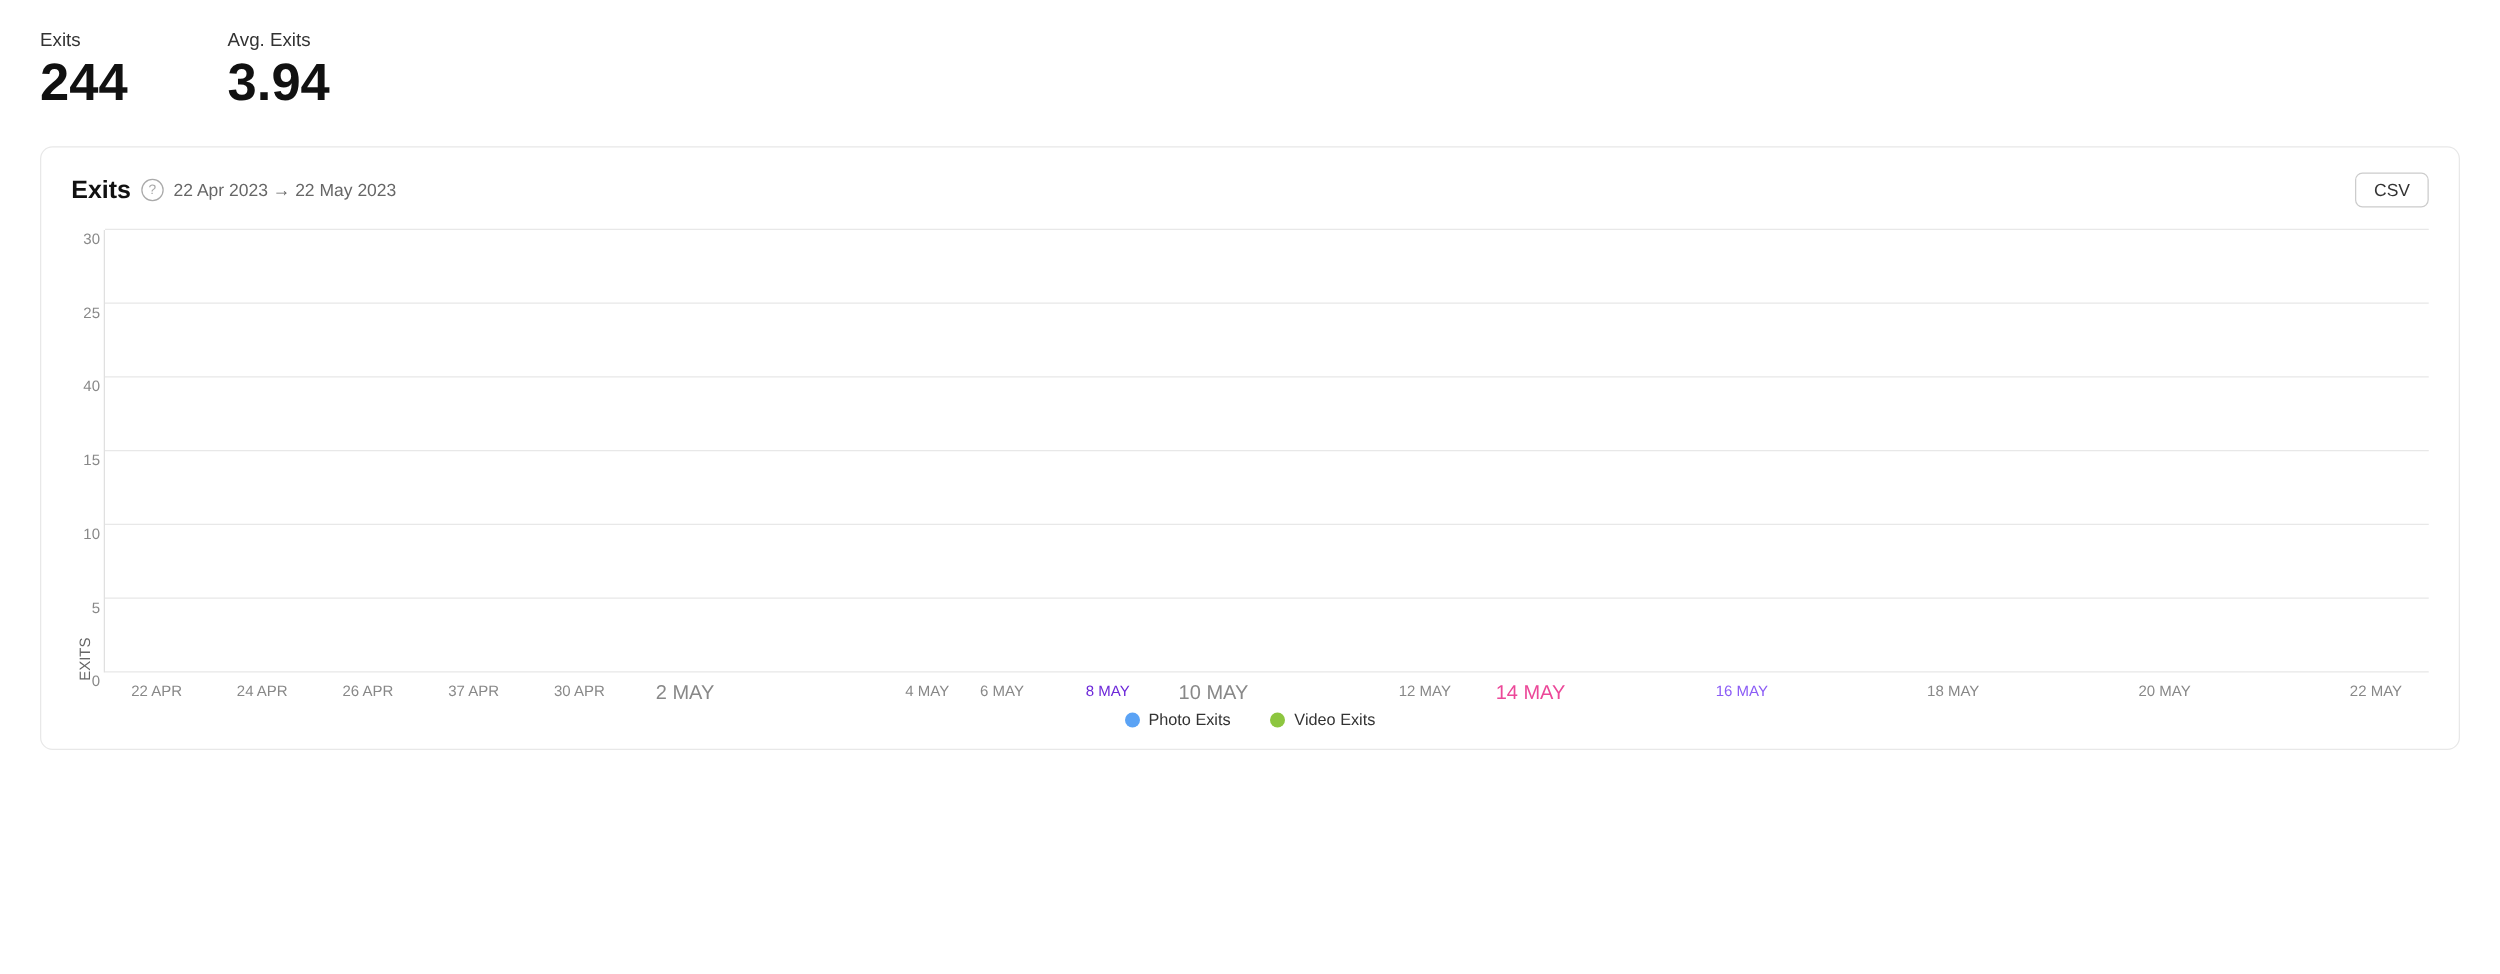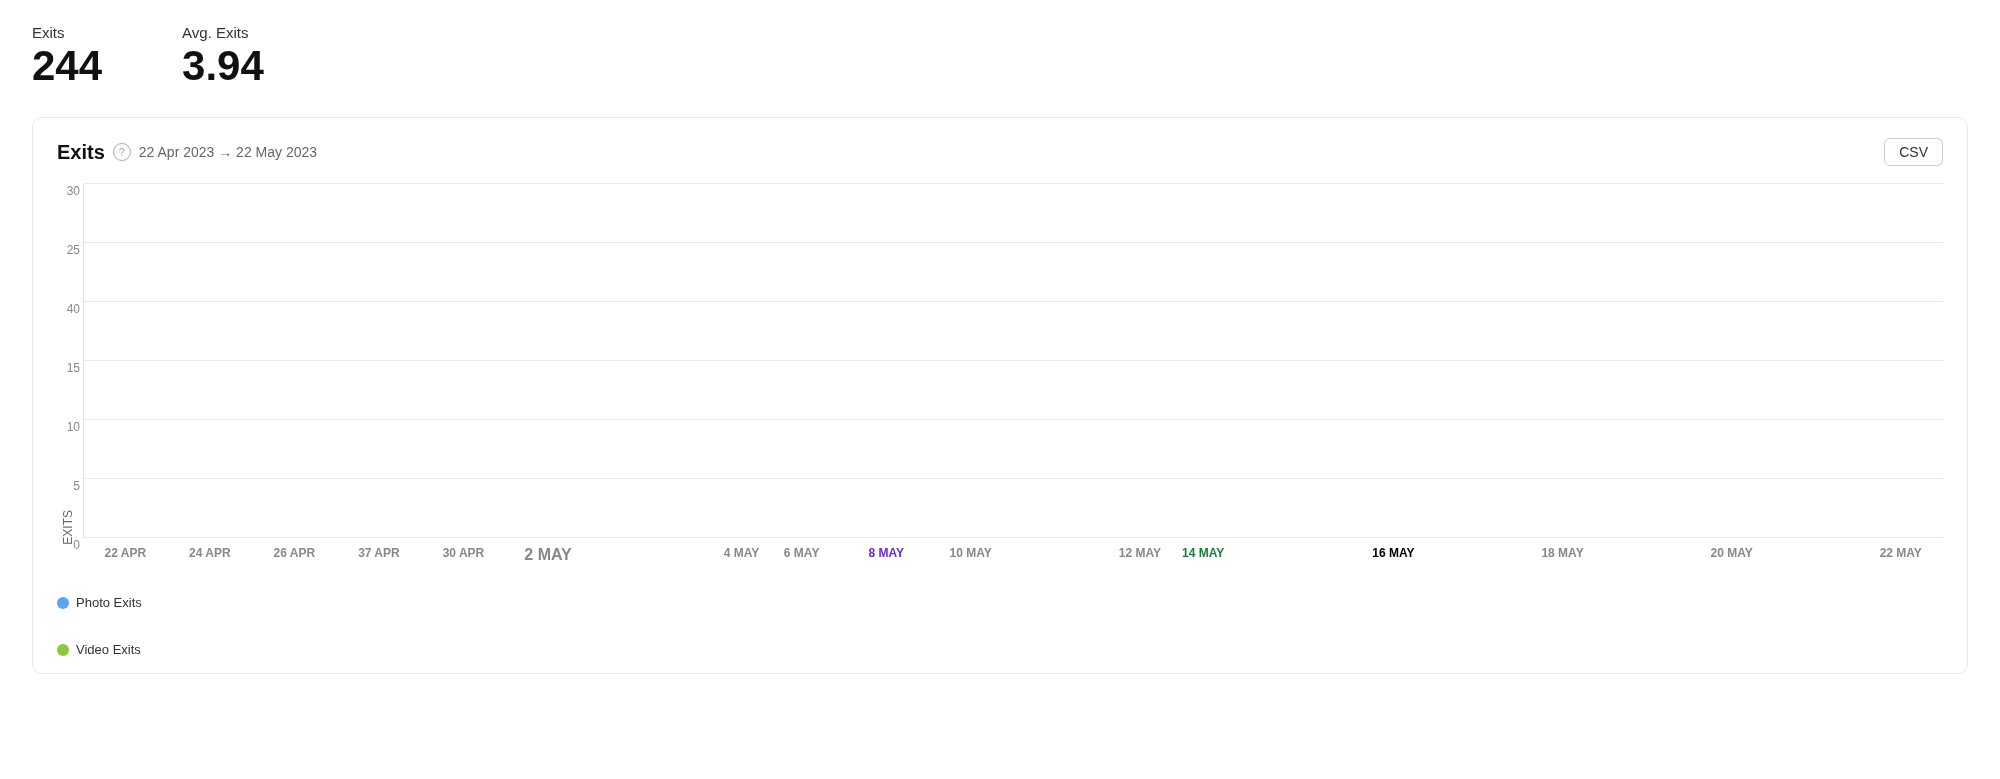--- a/index.html
+++ b/index.html
@@ -161,29 +161,27 @@
       flex: 1;
     }
 
     .bar-blue { background: #5ba3f5; }
     .bar-green { background: #8dc63f; }
 
     .x-axis {
       display: flex;
       padding-left: 0;
       margin-top: 4px;
-      font-weight: bold;
     }
 
     .legend {
       display: flex;
       justify-content: center;
       gap: 32px;
-      margin-top: 31px;
-      flex-direction: column;
+      margin-top: 4px;
     }
 
     .legend-item {
       display: flex;
       align-items: center;
       gap: 7px;
       font-size: 13px;
       color: #333;
     }
 
@@ -326,26 +324,26 @@
           <div style="flex: 1 1 0%; text-align: center; font-size: 12px; color: rgb(136, 136, 136); padding-top: 4px;">22 APR</div>
           <div style="flex: 1 1 0%; text-align: center; font-size: 12px; color: rgb(136, 136, 136); padding-top: 4px;">24 APR</div>
           <div style="flex: 1 1 0%; text-align: center; font-size: 12px; color: rgb(136, 136, 136); padding-top: 4px;">26 APR</div>
           <div style="flex: 1 1 0%; text-align: center; font-size: 12px; color: rgb(136, 136, 136); padding-top: 4px;">37 APR</div>
           <div style="flex: 1 1 0%; text-align: center; font-size: 12px; color: rgb(136, 136, 136); padding-top: 4px;">30 APR</div>
           <div style="flex: 1 1 0%; text-align: center; font-size: 16px; color: rgb(136, 136, 136); padding-top: 4px;">2 MAY</div>
           <div style="flex: 1 1 0%; text-align: center; font-size: 12px; color: rgb(136, 136, 136); padding-top: 4px;"></div>
           <div style="flex: 1 1 0%; text-align: right; font-size: 12px; color: rgb(136, 136, 136); padding-top: 4px;">4 MAY</div>
           <div style="flex: 1 1 0%; text-align: center; font-size: 12px; color: rgb(136, 136, 136); padding-top: 4px;">6 MAY</div>
           <div style="flex: 1 1 0%; text-align: center; font-size: 12px; color: #6d28d9; padding-top: 4px;">8 MAY</div>
-          <div style="flex: 1 1 0%; text-align: center; font-size: 12px; color: rgb(136, 136, 136); padding-top: 4px;">10 MAY</div>
+          <div style="flex: 1 1 0%; text-align: center; font-size: 16px; color: rgb(136, 136, 136); padding-top: 4px;">10 MAY</div>
           <div style="flex: 1 1 0%; text-align: center; font-size: 12px; color: rgb(136, 136, 136); padding-top: 4px;"></div>
           <div style="flex: 1 1 0%; text-align: center; font-size: 12px; color: rgb(136, 136, 136); padding-top: 4px;">12 MAY</div>
-          <div style="flex: 1 1 0%; text-align: left; font-size: 12px; color: #15803d; padding-top: 4px;">14 MAY</div>
-          <div style="flex: 1 1 0%; text-align: center; font-size: 12px; color: rgb(136, 136, 136); padding-top: 4px;"></div>
-          <div style="flex: 1 1 0%; text-align: center; font-size: 12px; color: #000000; padding-top: 4px;">16 MAY</div>
+          <div style="flex: 1 1 0%; text-align: center; font-size: 16px; color: #ec4899; padding-top: 4px;">14 MAY</div>
+          <div style="flex: 1 1 0%; text-align: center; font-size: 12px; color: rgb(136, 136, 136); padding-top: 4px;"></div>
+          <div style="flex: 1 1 0%; text-align: center; font-size: 12px; color: #8b5cf6; padding-top: 4px;">16 MAY</div>
           <div style="flex: 1 1 0%; text-align: center; font-size: 12px; color: rgb(136, 136, 136); padding-top: 4px;"></div>
           <div style="flex: 1 1 0%; text-align: center; font-size: 12px; color: rgb(136, 136, 136); padding-top: 4px;">18 MAY</div>
           <div style="flex: 1 1 0%; text-align: center; font-size: 12px; color: rgb(136, 136, 136); padding-top: 4px;"></div>
           <div style="flex: 1 1 0%; text-align: center; font-size: 12px; color: rgb(136, 136, 136); padding-top: 4px;">20 MAY</div>
           <div style="flex: 1 1 0%; text-align: center; font-size: 12px; color: rgb(136, 136, 136); padding-top: 4px;"></div>
           <div style="flex: 1 1 0%; text-align: center; font-size: 12px; color: rgb(136, 136, 136); padding-top: 4px;">22 MAY</div>
         </div>
     </div>
   </div>
 

